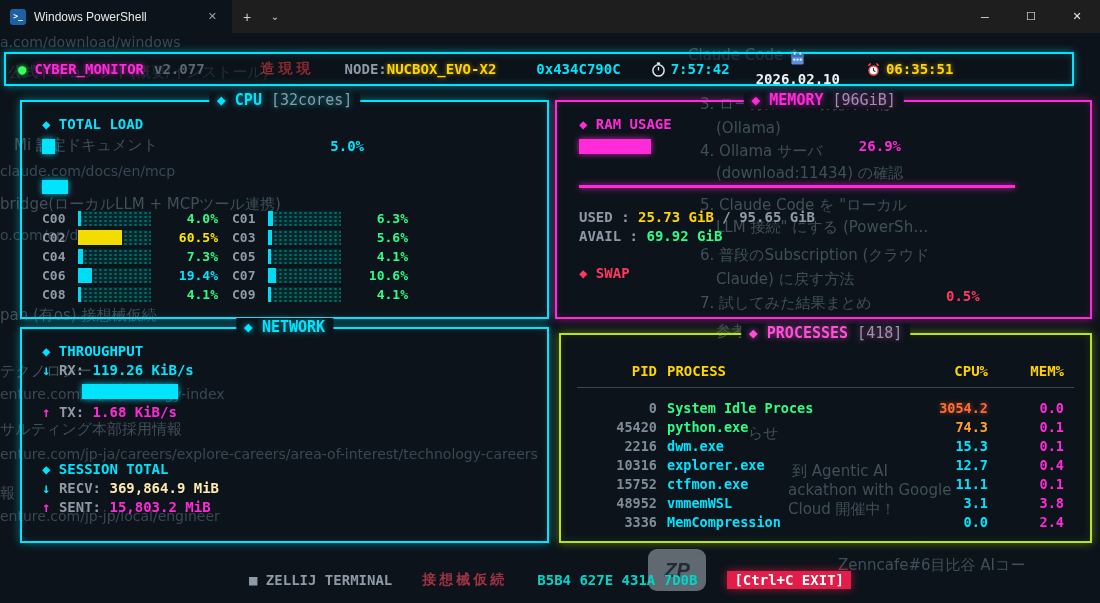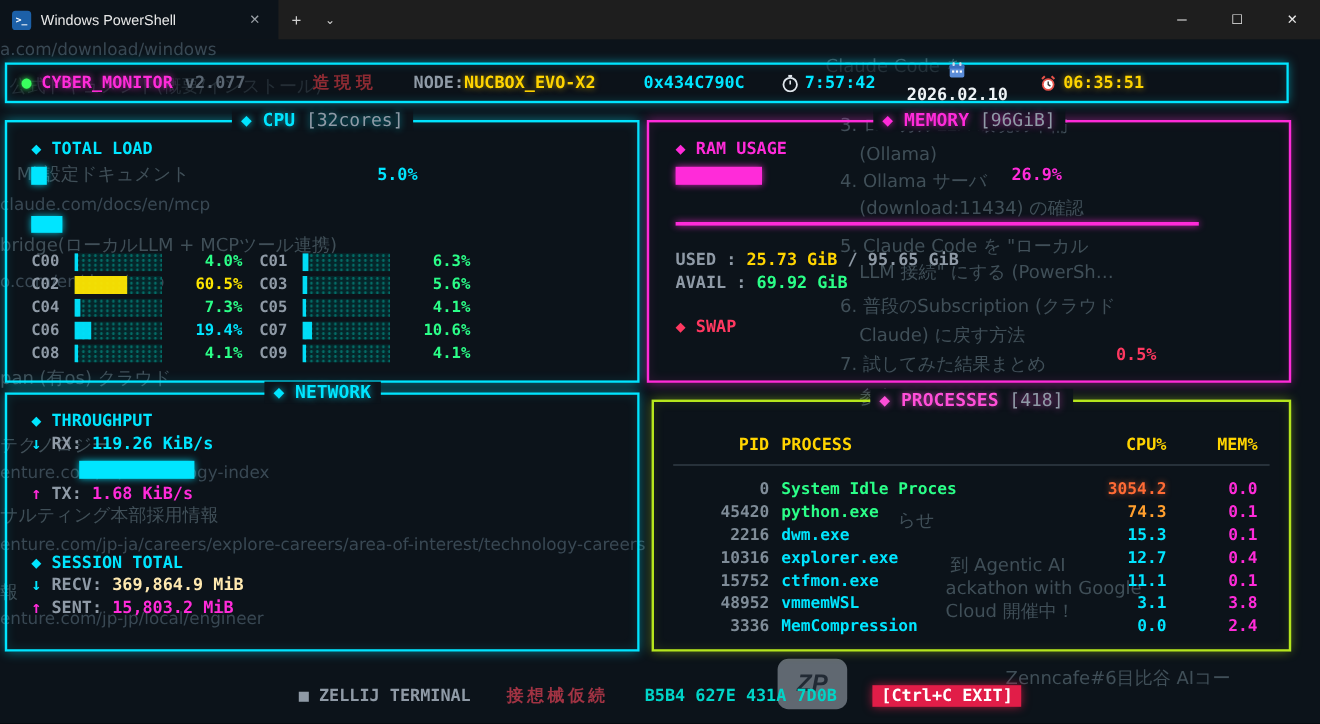--- a/index.html
+++ b/index.html
@@ -69,21 +69,21 @@
   .hd-node .lbl{color:var(--grey);}
   .hd-node .val{color:var(--yellow);text-shadow:0 0 5px rgba(255,212,0,.6);}
   .hd-hex{color:var(--cyan);margin-left:40px;}
   .hd-chip{display:flex;align-items:center;gap:5px;}
   .hd-uptime{margin-left:30px;color:var(--cyan);}
   .hd-date{margin-left:26px;color:#eef3f6;flex-direction:column;}
   .hd-time{margin-left:26px;color:var(--yellow);text-shadow:0 0 5px rgba(255,212,0,.6);}
   .hd-chip svg{width:15px;height:15px;}
 
   
-  .panel{position:absolute;z-index:1;border:2px solid;background:transparent;}
+  .panel{position:absolute;z-index:1;border:2px solid;background:transparent;margin-left:16px;}
   .panel-title{position:absolute;top:-11px;left:50%;transform:translateX(-50%);
                background:var(--bg);padding:0 8px;font-size:15px;white-space:nowrap;}
   .title-suffix{color:var(--grey);font-weight:normal;}
   .panel.cpu,.panel.net{border-color:var(--cyan);
       box-shadow:0 0 9px rgba(0,229,255,.45), inset 0 0 9px rgba(0,229,255,.12);}
   .panel.mem{border-color:var(--magenta);
       box-shadow:0 0 9px rgba(255,43,217,.45), inset 0 0 9px rgba(255,43,217,.12);}
   .panel.proc{border-color:var(--lime);
       box-shadow:0 0 9px rgba(181,230,29,.45), inset 0 0 9px rgba(181,230,29,.12);}
   .panel.cpu{left:4px;top:67px;width:529px;height:219px;padding:14px 20px;}
@@ -185,21 +185,21 @@
       <span class="ghost" style="left:700px;top:62px">3. ローカルLLM 環境の準備</span>
       <span class="ghost" style="left:716px;top:86px">(Ollama)</span>
       <span class="ghost" style="left:700px;top:109px">4. Ollama サーバ</span>
       <span class="ghost" style="left:716px;top:131px">(download:11434) の確認</span>
       <span class="ghost" style="left:700px;top:163px">5. Claude Code を "ローカル</span>
       <span class="ghost" style="left:716px;top:185px">LLM 接続" にする (PowerSh…</span>
       <span class="ghost" style="left:700px;top:213px">6. 普段のSubscription (クラウド</span>
       <span class="ghost" style="left:716px;top:237px">Claude) に戻す方法</span>
       <span class="ghost" style="left:700px;top:261px">7. 試してみた結果まとめ</span>
       <span class="ghost" style="left:716px;top:289px">参考リンク</span>
-      <span class="ghost" style="left:0;top:273px">pan (有os) クラウド</span>
+      <span class="ghost" style="left:0;top:273px">pan (有os) 接想械仮続</span>
       <span class="ghost" style="left:0;top:329px">テクノロジー</span>
       <span class="ghost url" style="left:0;top:353px">enture.com/…/technology-index</span>
       <span class="ghost url" style="left:0;top:413px">enture.com/jp-ja/careers/explore-careers/area-of-interest/technology-careers</span>
       <span class="ghost" style="left:0;top:387px">サルティング本部採用情報</span>
       <span class="ghost" style="left:0;top:451px">報</span>
       <span class="ghost url" style="left:0;top:475px">enture.com/jp-jp/local/engineer</span>
       <span class="ghost" style="left:748px;top:391px">らせ</span>
       <span class="ghost" style="left:792px;top:429px">到 Agentic AI</span>
       <span class="ghost" style="left:788px;top:448px">ackathon with Google</span>
       <span class="ghost" style="left:788px;top:467px">Cloud 開催中！</span>

